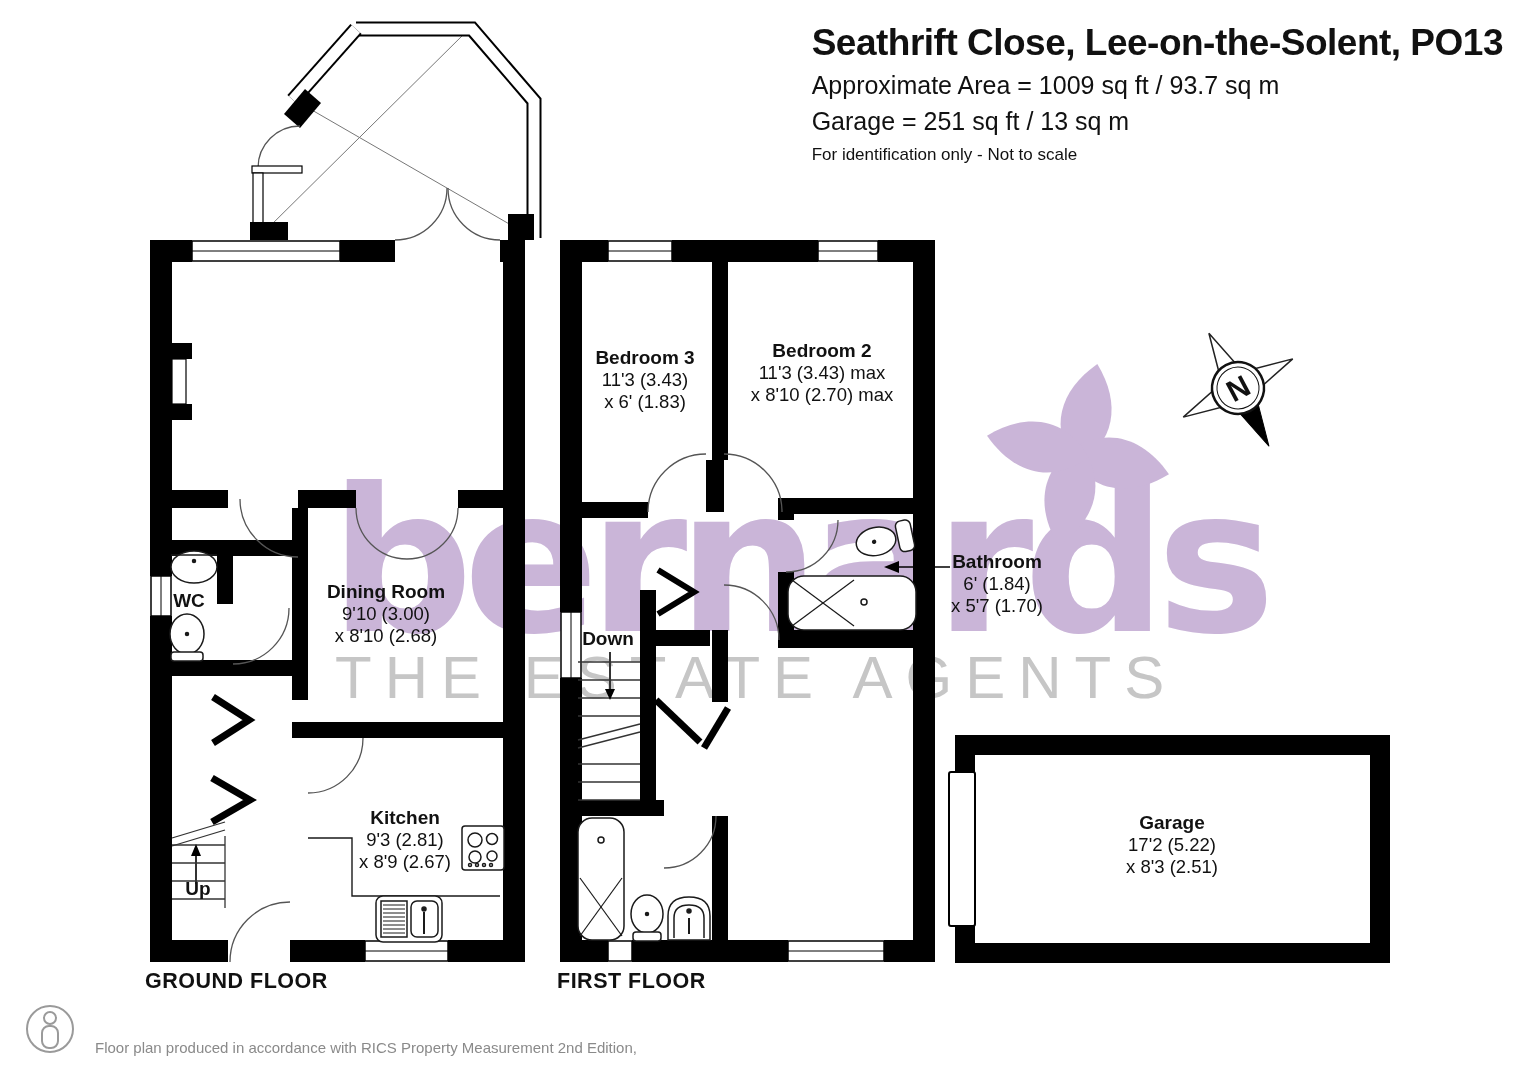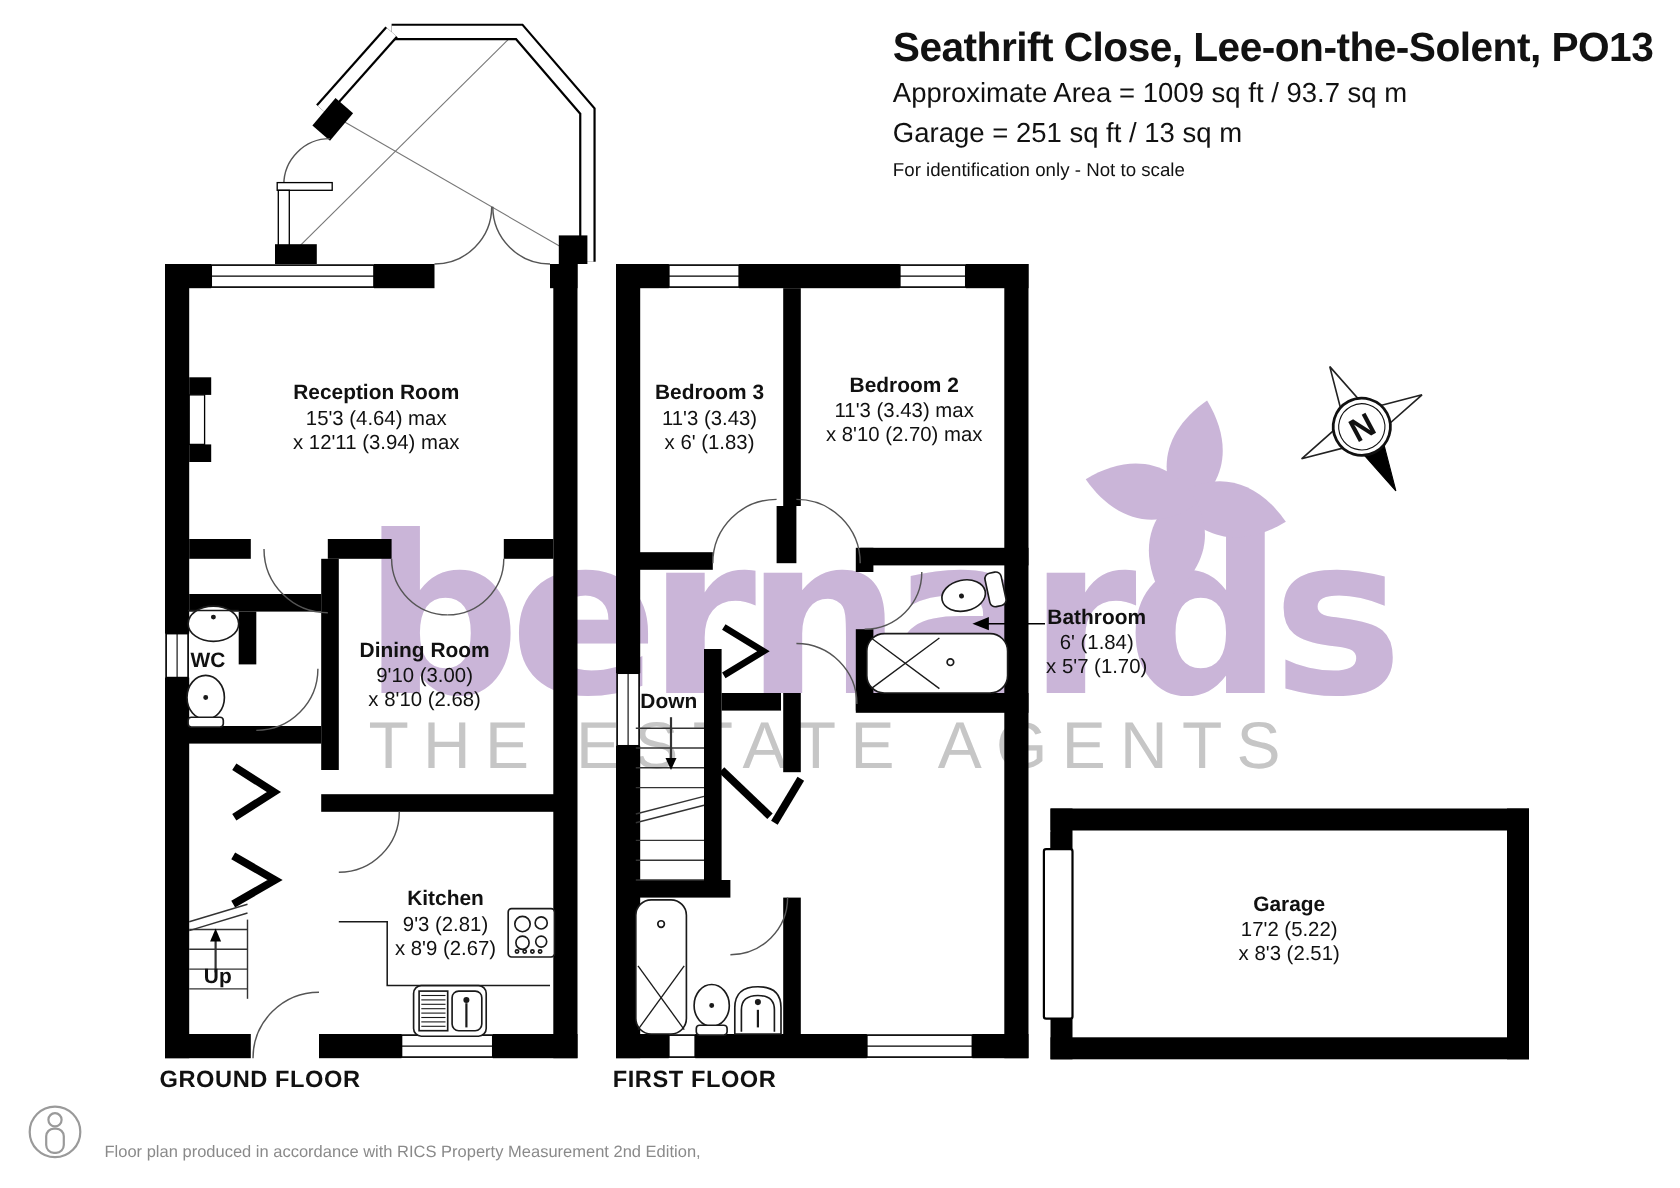--- a/index.html
+++ b/index.html
@@ -286,25 +286,20 @@
     </g>
   </svg>
 
   <div class="header">
     <div class="title">Seathrift Close, Lee-on-the-Solent, PO13</div>
     <div class="area">Approximate Area = 1009 sq ft / 93.7 sq m</div>
     <div class="area">Garage = 251 sq ft / 13 sq m</div>
     <div class="disclaimer">For identification only - Not to scale</div>
   </div>
 
-  <div class="room-label" style="left:342px;top:347px;">
-    <div class="rn">Reception Room</div>
-    <div class="rd">15'3 (4.64) max</div>
-    <div class="rd">x 12'11 (3.94) max</div>
-  </div>
   <div class="room-label" style="left:189px;top:590px;">
     <div class="rn">WC</div>
   </div>
   <div class="room-label" style="left:386px;top:581px;">
     <div class="rn">Dining Room</div>
     <div class="rd">9'10 (3.00)</div>
     <div class="rd">x 8'10 (2.68)</div>
   </div>
   <div class="room-label" style="left:405px;top:807px;">
     <div class="rn">Kitchen</div>

